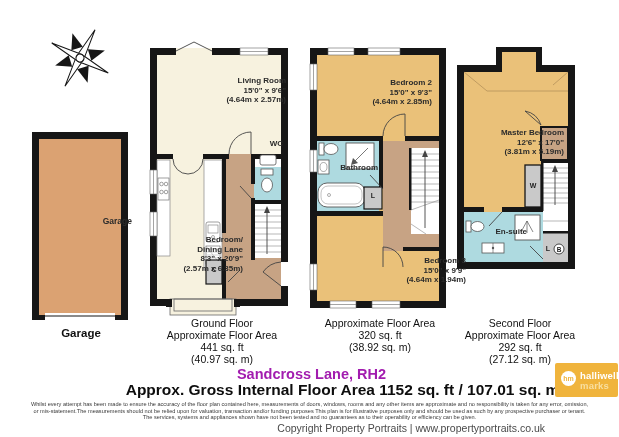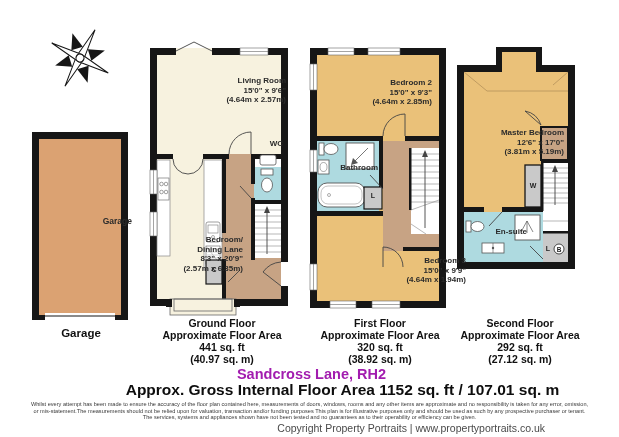--- a/index.html
+++ b/index.html
@@ -1,21 +1,21 @@
 <!DOCTYPE html>
 <html><head>
 <meta charset="utf-8">
 <style>
   html,body{margin:0;padding:0;background:#fff;}
   #canvas{position:relative;width:619px;height:437px;background:#ffffff;overflow:hidden;
           font-family:"Liberation Sans", sans-serif;}
   .abs{position:absolute;}
   .room-label{position:absolute;text-align:right;font-size:8px;line-height:9.5px;color:#2b2b2b;font-weight:bold;}
   .tiny-label{position:absolute;text-align:center;font-size:7px;line-height:8px;color:#222;font-weight:bold;}
-  .floor-label{position:absolute;text-align:center;font-weight:bold;font-size:10.5px;line-height:12px;color:#111;}
+  .floor-label{position:absolute;text-align:center;font-weight:normal;font-size:10.5px;line-height:12px;color:#111;}
   .caption{position:absolute;text-align:center;font-weight:bold;font-size:11.5px;color:#111;}
   .address{position:absolute;left:2px;top:366px;width:619px;text-align:center;font-weight:bold;font-size:14.5px;color:#a21caf;}
   .summary{position:absolute;left:0;top:381px;width:619px;text-align:center;font-weight:bold;font-size:15.5px;color:#0d0d0d;padding-left:33px;}
   .disclaimer{position:absolute;left:8px;top:401px;width:603px;text-align:center;font-size:5.6px;line-height:6.6px;color:#3a3a3a;}
   .copyright{position:absolute;left:0;top:422px;width:513px;text-align:right;font-size:10.5px;color:#4a4a4a;margin-left:32px;}
   .logo{position:absolute;left:555px;top:363px;width:63px;height:34px;background:#f0b43c;border-radius:2px;}
   .logo-circle{position:absolute;left:6px;top:8px;width:15px;height:15px;background:#fff;border-radius:50%;
                text-align:center;font-size:7px;line-height:15px;font-weight:bold;color:#f0b43c;}
   .logo-name1{position:absolute;left:25px;top:7px;font-size:9.5px;font-weight:bold;color:#ffffff;letter-spacing:0.2px;}
   .logo-name2{position:absolute;left:25px;top:17px;font-size:9.5px;font-weight:bold;color:#f8dfa0;letter-spacing:0.2px;}
@@ -335,35 +335,39 @@
   <div class="room-label" style="left:30px;top:217px;width:102px;font-size:8.5px;">Garage</div>
   <div class="caption" style="left:30px;top:327px;width:102px;">Garage</div>
 
   <div class="floor-label" style="left:140px;top:317px;width:164px;">
     <div>Ground Floor</div>
     <div>Approximate Floor Area</div>
     <div>441 sq. ft</div>
     <div>(40.97 sq. m)</div>
   </div>
   <div class="floor-label" style="left:298px;top:317px;width:164px;">
-    <div>First Floor</div>
     <div>Approximate Floor Area</div>
     <div>320 sq. ft</div>
     <div>(38.92 sq. m)</div>
   </div>
   <div class="floor-label" style="left:438px;top:317px;width:164px;">
     <div>Second Floor</div>
     <div>Approximate Floor Area</div>
     <div>292 sq. ft</div>
     <div>(27.12 sq. m)</div>
   </div>
 
   <div class="address">Sandcross Lane, RH2</div>
   <div class="summary">Approx. Gross Internal Floor Area 1152 sq. ft / 107.01 sq. m</div>
   <div class="disclaimer">
     <div>Whilst every attempt has been made to ensure the accuracy of the floor plan contained here, measurements of doors, windows, rooms and any other items are approximate and no responsibility is taken for any error, omission,</div>
     <div>or mis-statement.The measurements should not be relied upon for valuation, transaction and/or funding purposes This plan is for illustrative purposes only and should be used as such by any prospective purchaser or tenant.</div>
     <div>The services, systems and appliances shown have not been tested and no guarantees as to their operability or efficiency can be given.</div>
   </div>
   <div class="copyright">Copyright Property Portraits | www.propertyportraits.co.uk</div>
 
+  <div class="logo">
+    <div class="logo-circle">hm</div>
+    <div class="logo-name1">halliwell</div>
+    <div class="logo-name2">marks</div>
+  </div>
 
 </div>
 
 </body></html>

